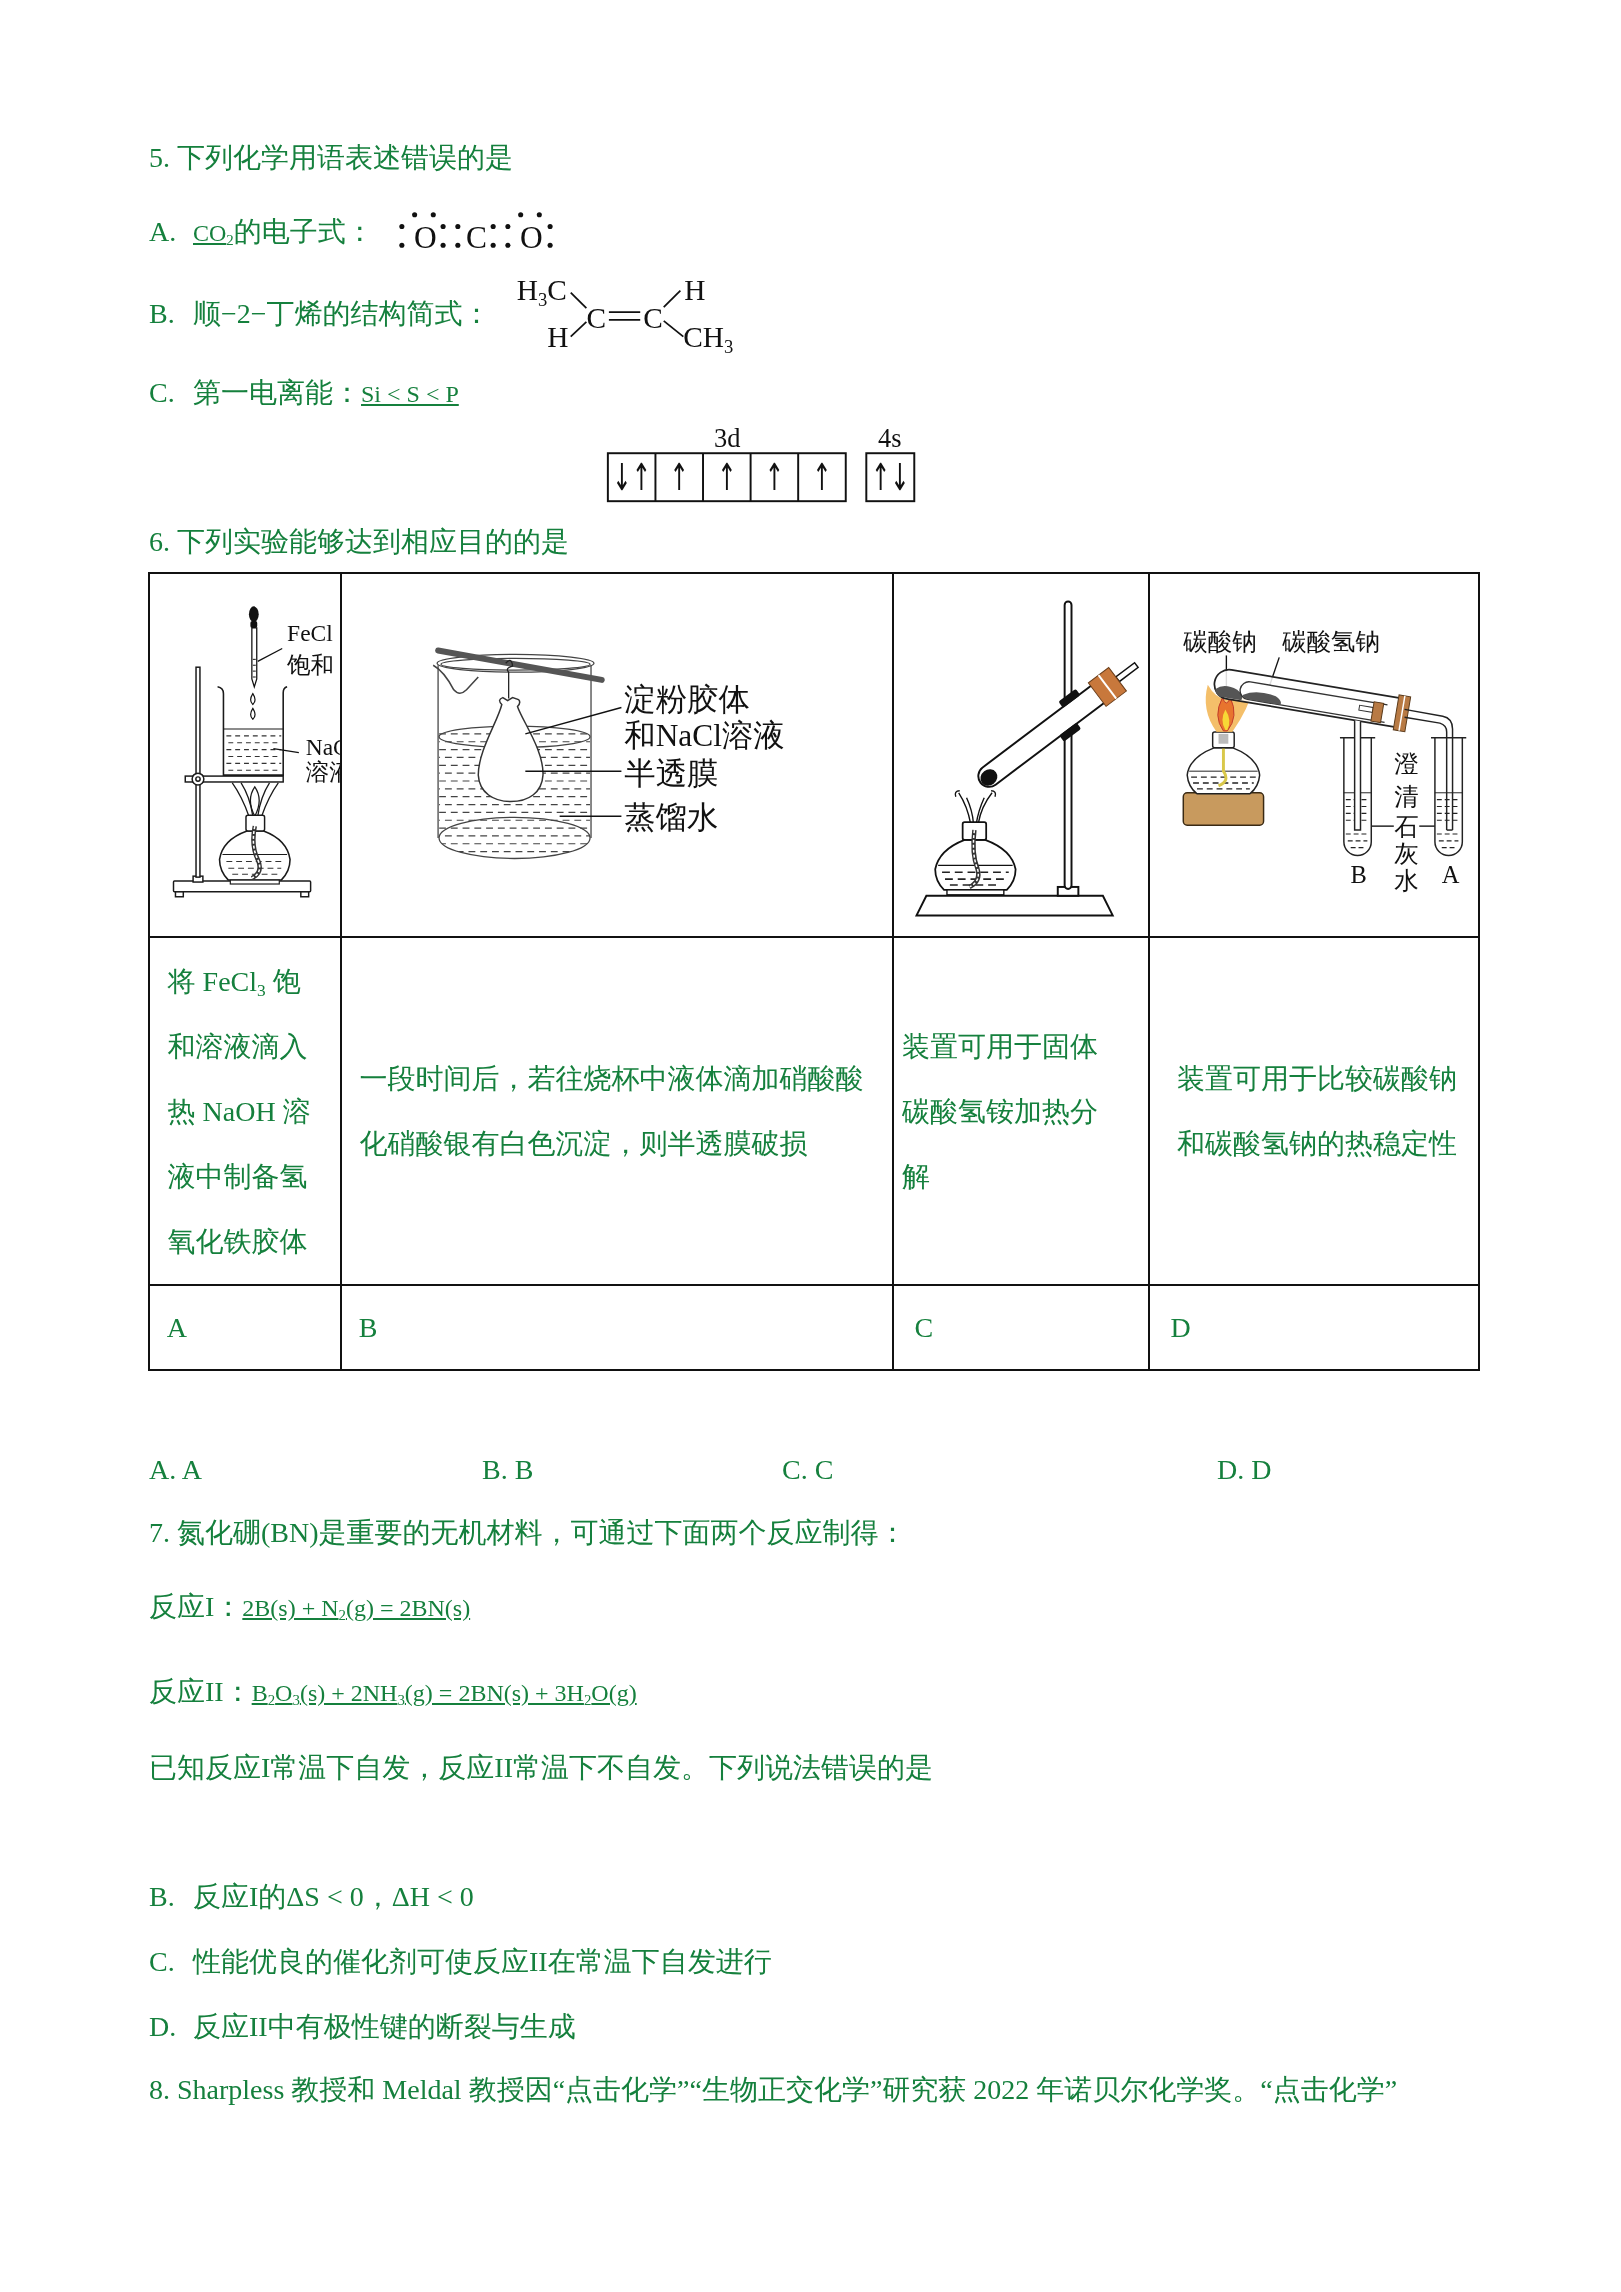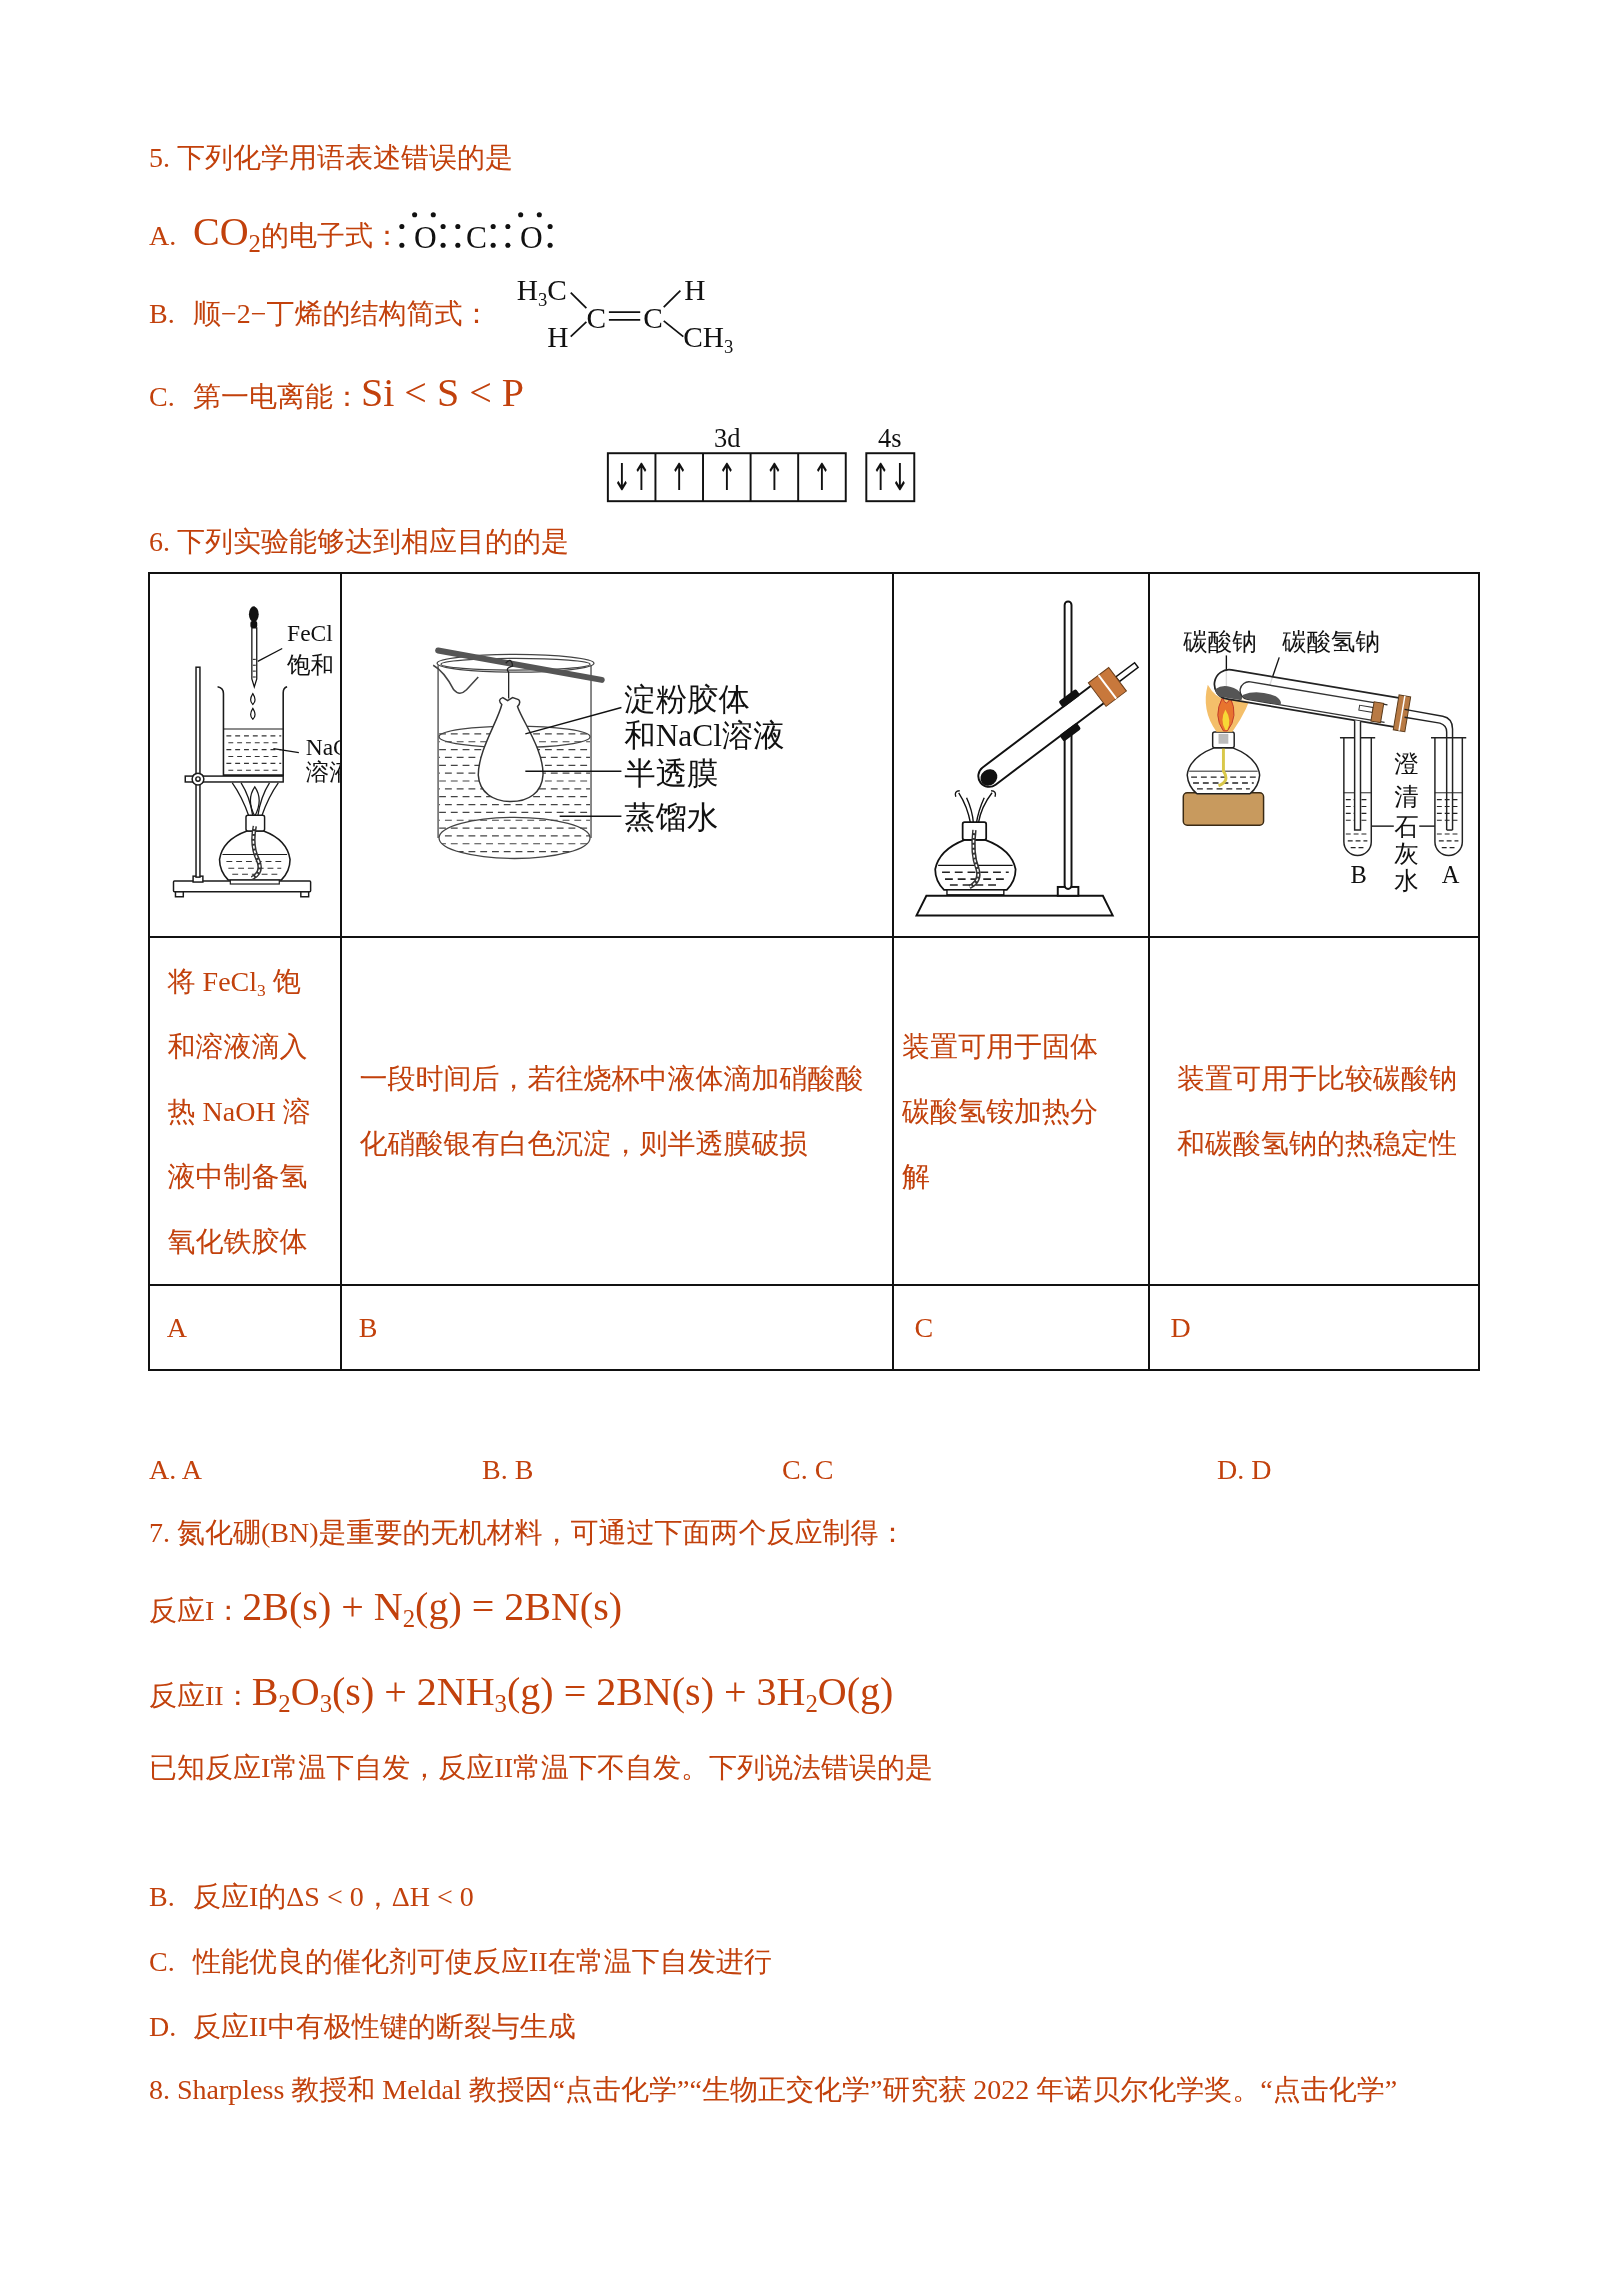--- a/index.html
+++ b/index.html
@@ -1,19 +1,19 @@
 <!DOCTYPE html>
 <html><head>
 <meta charset="utf-8">
 <style>
 html,body{margin:0;padding:0;background:#fff;}
-#page{position:relative;width:1621px;height:2293px;background:#fff;overflow:hidden;color:#c2410c;font-family:"Liberation Serif","DejaVu Serif",serif;font-size:28px;}
+#page{position:relative;width:1621px;height:2293px;background:#fff;overflow:hidden;color:#15803d;font-family:"Liberation Serif","DejaVu Serif",serif;font-size:28px;}
 .line{position:absolute;left:149px;white-space:nowrap;height:35px;line-height:35px;}
 .lbl{display:inline-block;width:44px;}
-.f{font-size:40px;}
+.f{font-size:24px;text-decoration:underline;}
 sub{font-size:0.62em;vertical-align:-0.28em;line-height:0;}
 .fig{position:absolute;overflow:visible;}
 svg text{font-family:"Liberation Serif","DejaVu Serif",serif;fill:#111;}
 svg text.arrow{font-family:"DejaVu Sans",sans-serif;}
 #exp-table{position:absolute;left:148px;top:572px;width:1330px;border-collapse:collapse;table-layout:fixed;}
 #exp-table td{border:2px solid #111;padding:0;position:relative;margin-left:7px;}
 #exp-table tr.r-fig td{height:362px;overflow:hidden;}
 #exp-table tr.r-desc td{height:346px;vertical-align:middle;padding:0 17.6px;line-height:65px;}
 #exp-table tr.r-lab td{height:83px;vertical-align:middle;padding:0 16.7px;}
 .cellsvg{display:block;width:100%;height:362px;}

